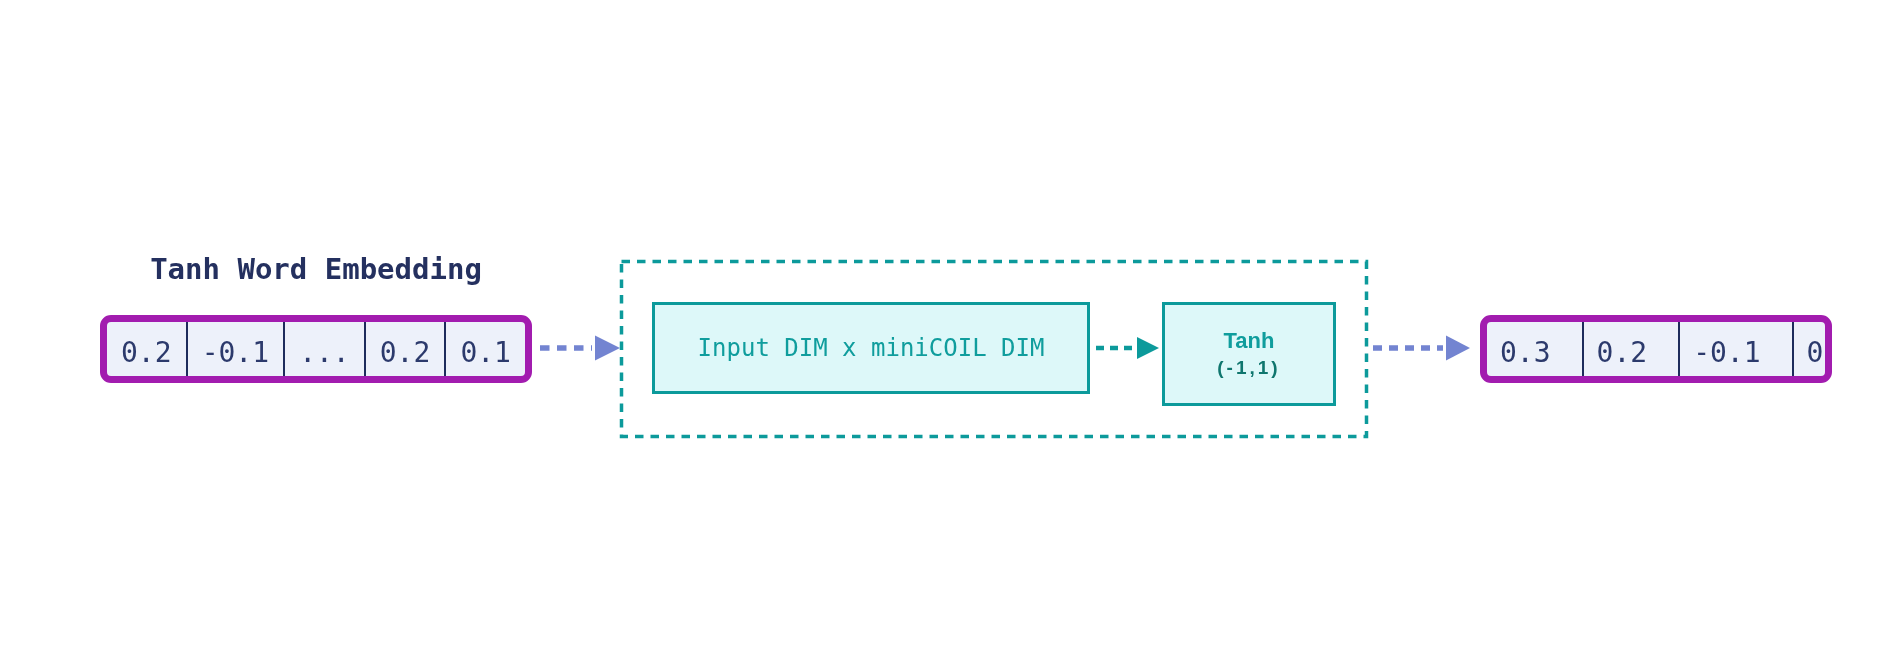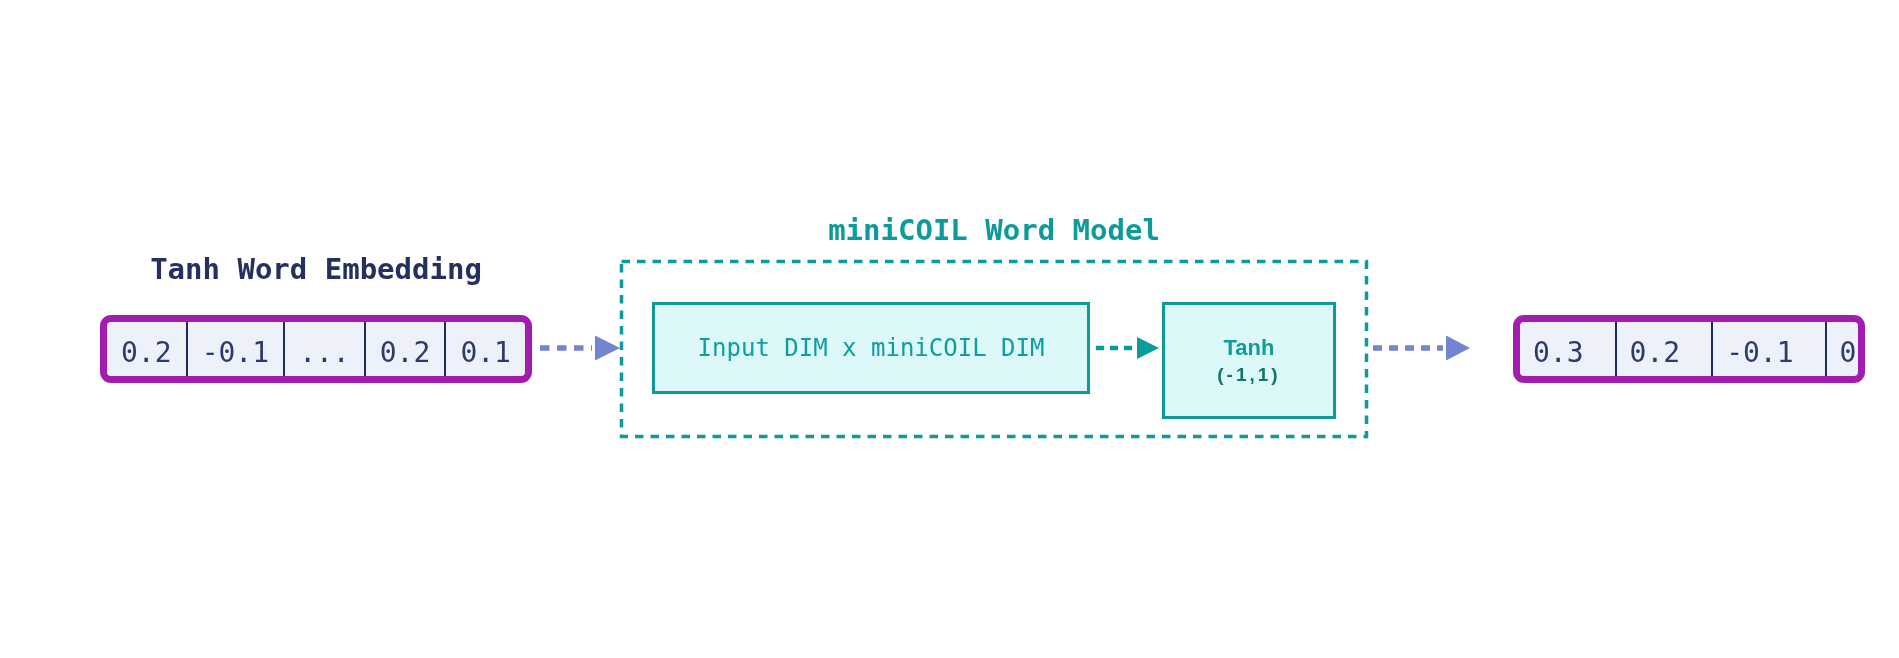--- a/index.html
+++ b/index.html
@@ -128,32 +128,31 @@
   <div class="abs vec-title" style="left:100px; top:253px; width:432px;">Tanh Word Embedding</div>
 
   <div class="abs vector" style="left:100px; top:315px; width:432px;">
     <div class="cell">0.2</div>
     <div class="cell">-0.1</div>
     <div class="cell">...</div>
     <div class="cell">0.2</div>
     <div class="cell">0.1</div>
   </div>
 
-  <div class="abs model-title" style="left:621px; top:214px; width:746px;">miniCOIL Word Model</div>
 
   <div class="abs model-box" style="left:652px; top:302px; width:438px; height:92px;">
     <div class="matrix-label">Input DIM x miniCOIL DIM</div>
   </div>
 
-  <div class="abs model-box" style="left:1162px; top:302px; width:174px; height:117px;">
+  <div class="abs model-box" style="left:1162px; top:302px; width:174px; height:104px;">
     <div class="tanh-line1">Tanh</div>
     <div class="tanh-line2">(-1,1)</div>
   </div>
 
 
-  <div class="abs vector" style="left:1513px; top:315px; width:352px;gap:18px;">
+  <div class="abs vector" style="left:1480px; top:315px; width:352px;gap:18px;">
     <div class="cell">0.3</div>
     <div class="cell">0.2</div>
     <div class="cell">-0.1</div>
     <div class="cell">0.7</div>
   </div>
 
 </div>
 
 </body></html>

